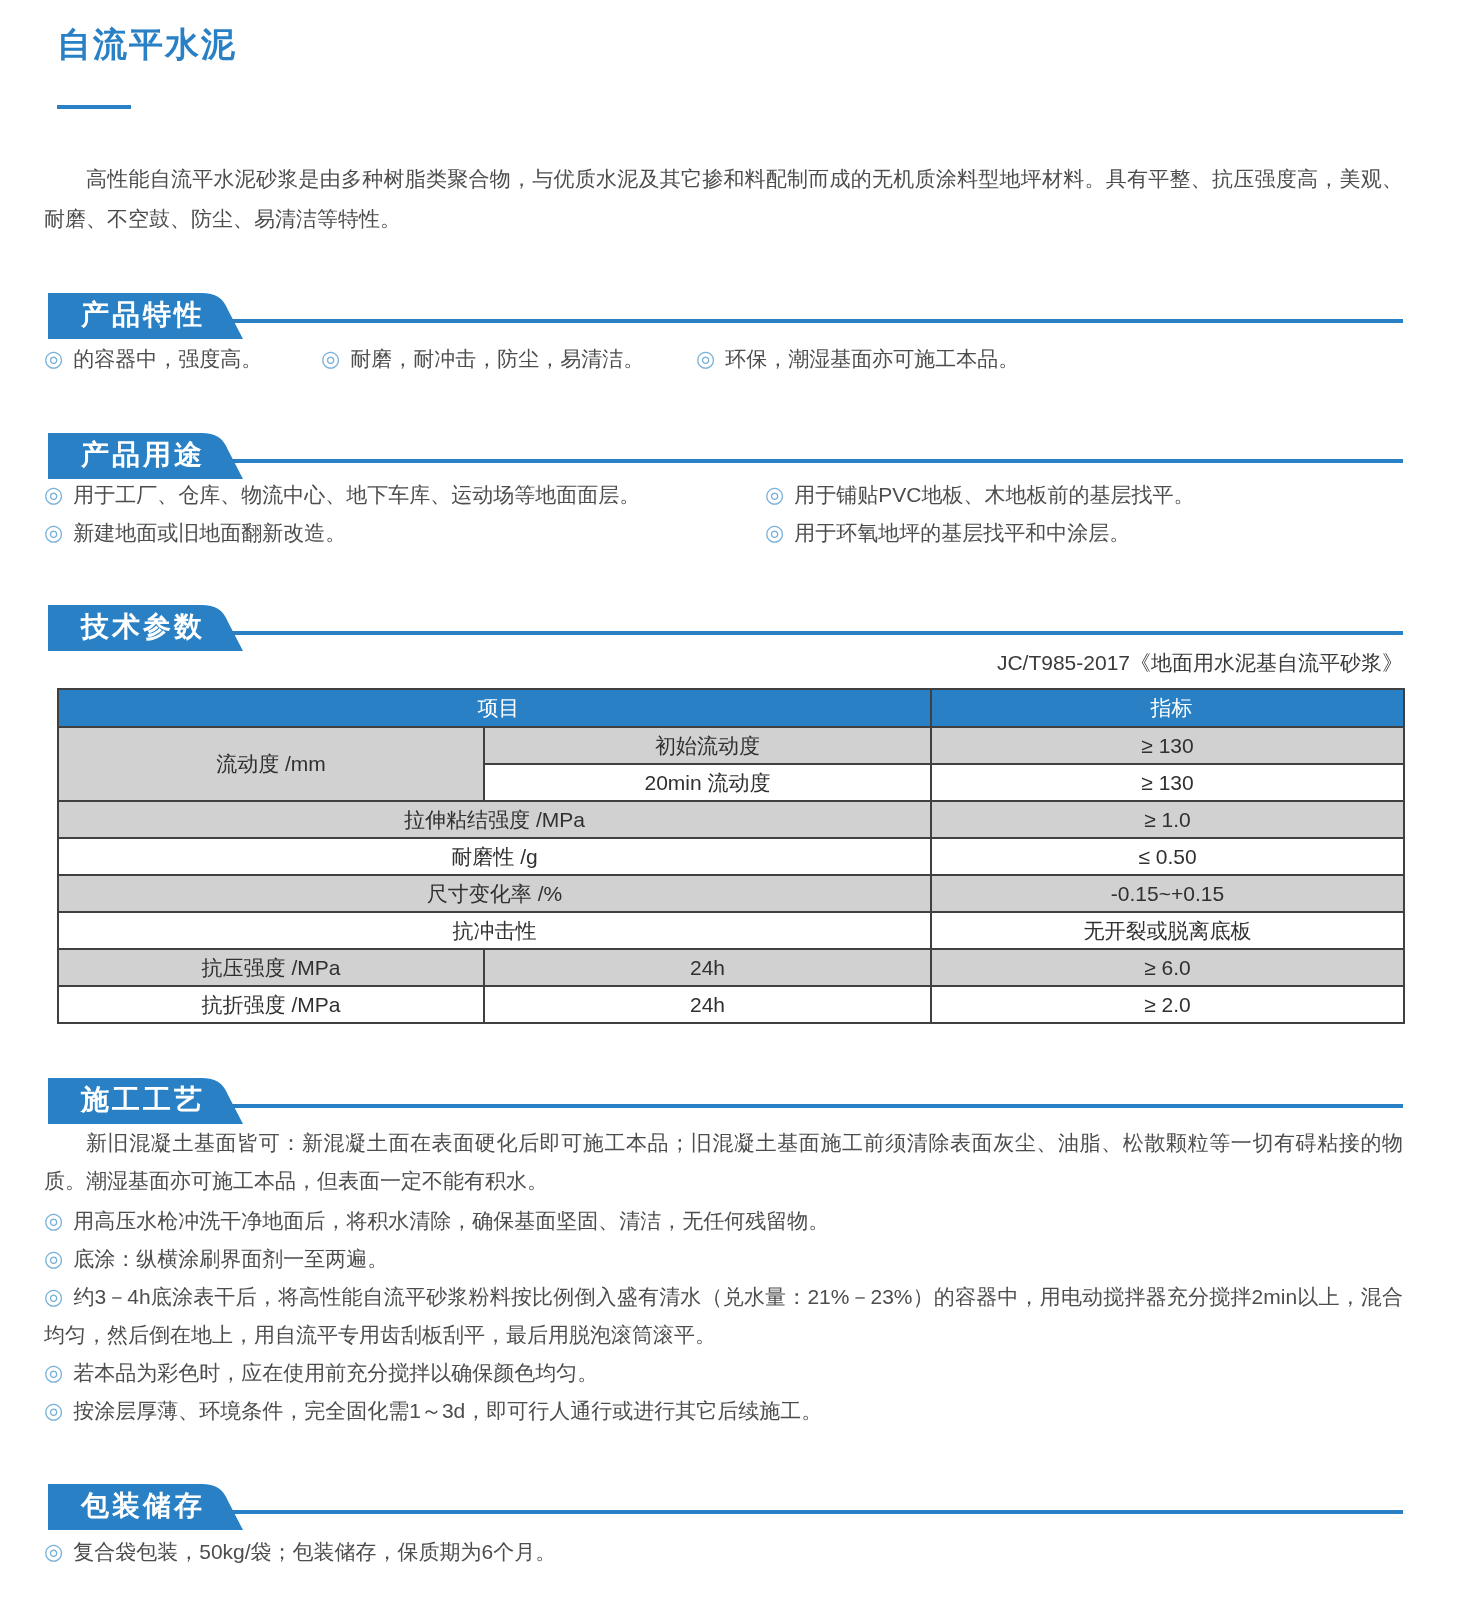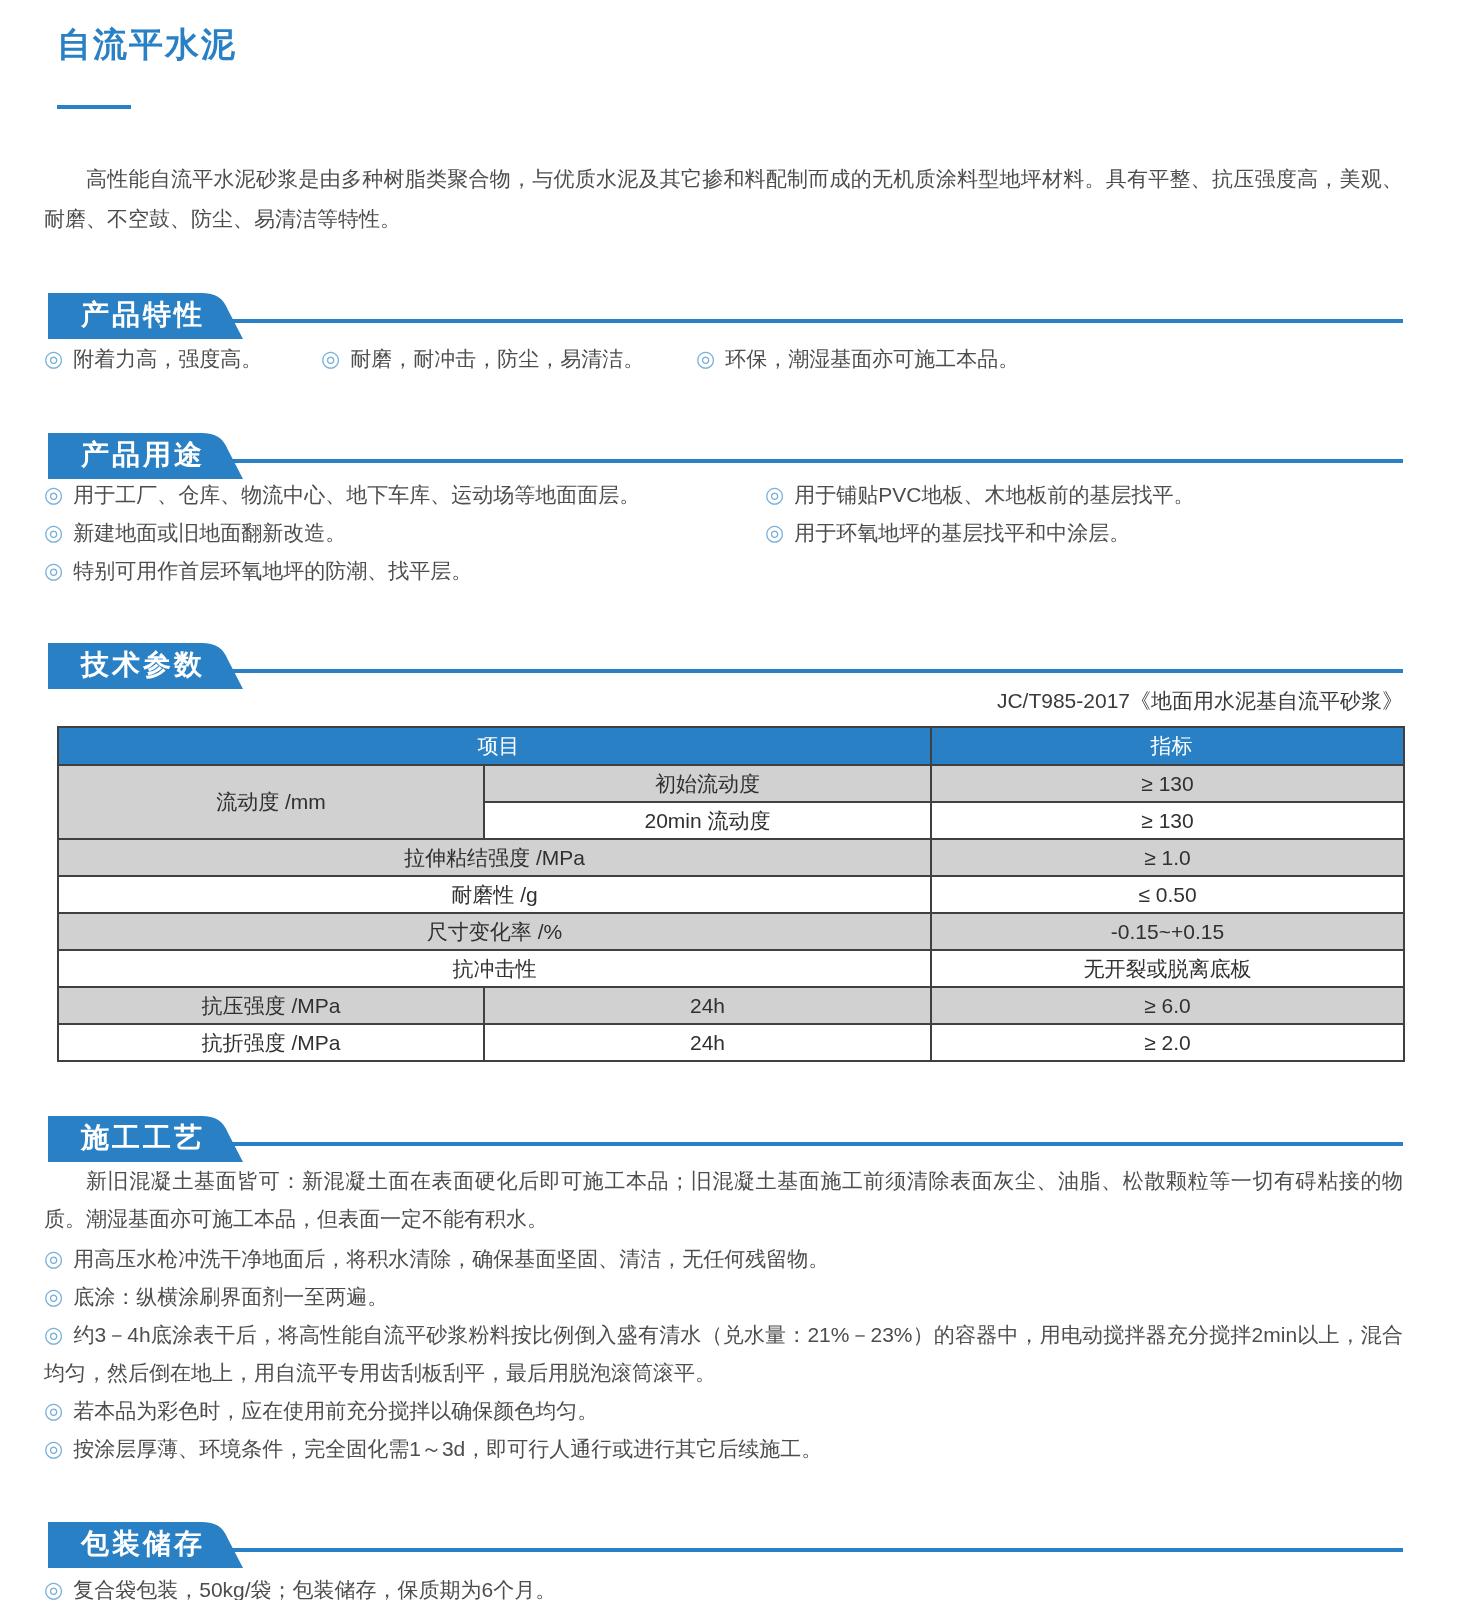--- a/index.html
+++ b/index.html
@@ -115,41 +115,40 @@
     <div class="sec-header">
       <div class="sec-rule"></div>
       <div class="tab">
         <svg viewBox="0 0 195 46" preserveAspectRatio="none">
           <path d="M0 0 H153 C168 0 175 5 180 17 L195 46 H0 Z" fill="#2980C4"></path>
         </svg>
         <span class="tab-label">产品特性</span>
       </div>
     </div>
     <div class="features-row">
-      <p class="bullet"><span class="ico">◎</span><span>附着力高，强度高。</span></p>
+      <p class="bullet"><span class="ico">◎</span><span>的容器中，强度高。</span></p>
       <p class="bullet"><span class="ico">◎</span><span>耐磨，耐冲击，防尘，易清洁。</span></p>
       <p class="bullet"><span class="ico">◎</span><span>环保，潮湿基面亦可施工本品。</span></p>
     </div>
   </section>
 
   <section class="sec">
     <div class="sec-header">
       <div class="sec-rule"></div>
       <div class="tab">
         <svg viewBox="0 0 195 46" preserveAspectRatio="none">
           <path d="M0 0 H153 C168 0 175 5 180 17 L195 46 H0 Z" fill="#2980C4"></path>
         </svg>
         <span class="tab-label">产品用途</span>
       </div>
     </div>
     <div class="uses-cols">
       <div class="uses-left">
         <p class="bullet"><span class="ico">◎</span><span>用于工厂、仓库、物流中心、地下车库、运动场等地面面层。</span></p>
         <p class="bullet"><span class="ico">◎</span><span>新建地面或旧地面翻新改造。</span></p>
-        <p class="bullet"><span class="ico">◎</span><span>特别可用作首层环氧地坪的防潮、找平层。</span></p>
       </div>
       <div class="uses-right">
         <p class="bullet"><span class="ico">◎</span><span>用于铺贴PVC地板、木地板前的基层找平。</span></p>
         <p class="bullet"><span class="ico">◎</span><span>用于环氧地坪的基层找平和中涂层。</span></p>
       </div>
     </div>
   </section>
 
   <section class="sec">
     <div class="sec-header">

